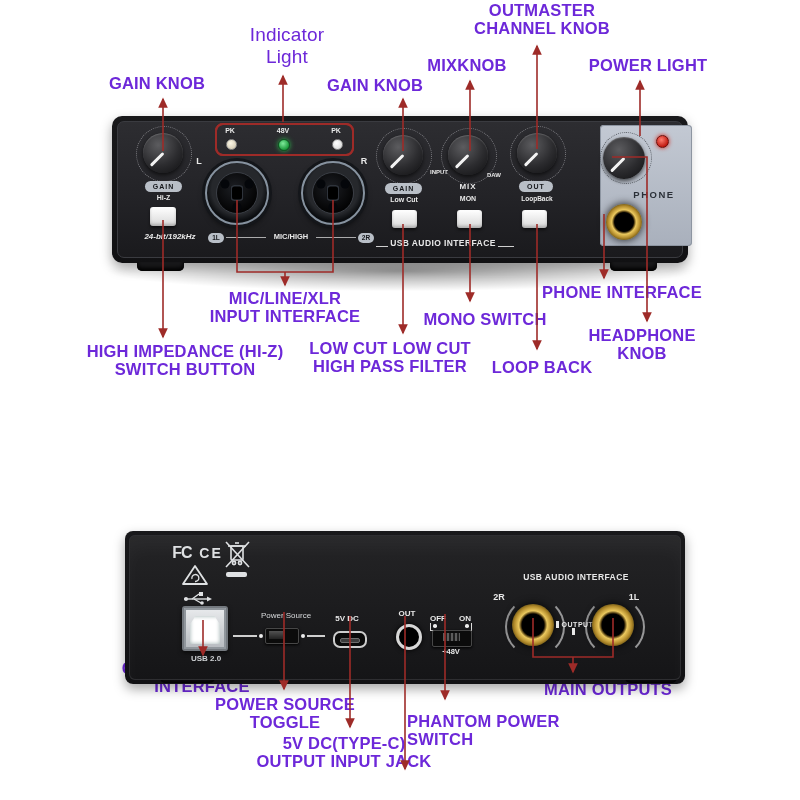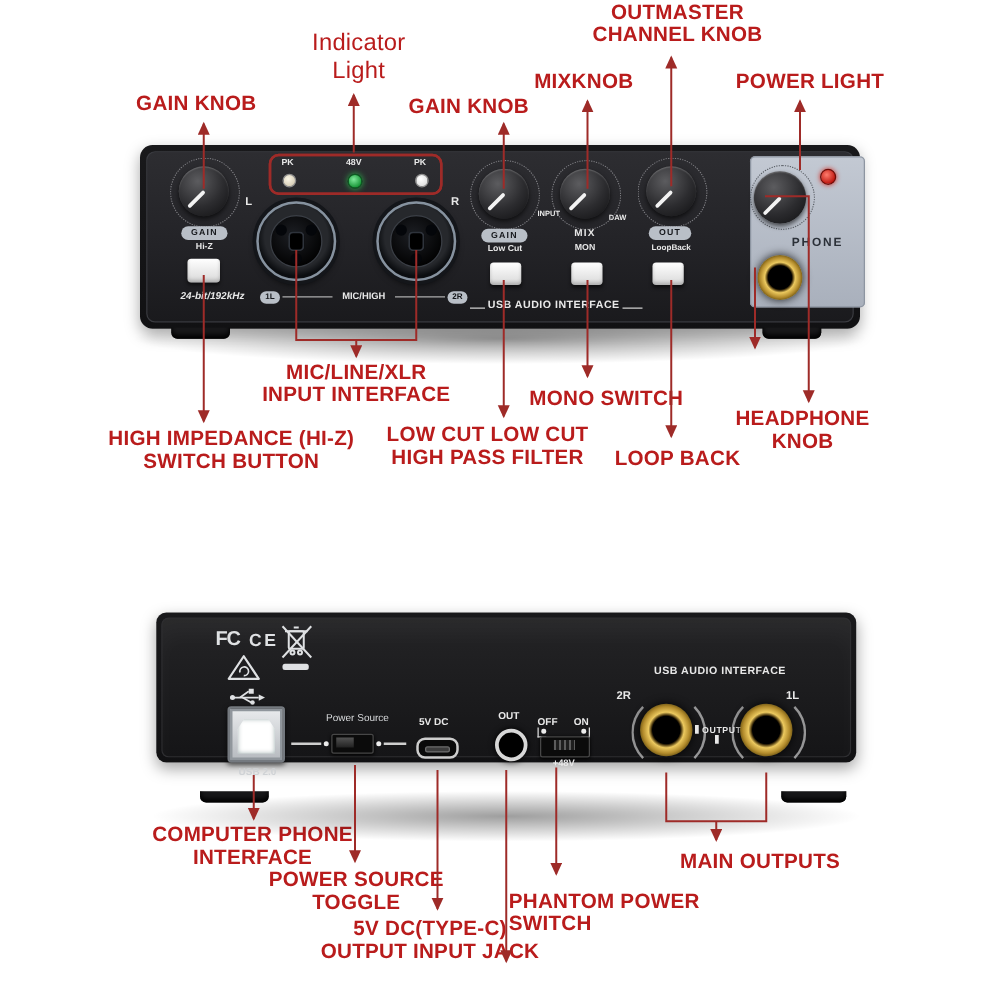--- a/index.html
+++ b/index.html
@@ -1,19 +1,19 @@
 <!DOCTYPE html>
 <html><head>
 <meta charset="utf-8">
 <style>
   html,body{margin:0;padding:0;background:#fff;}
   .stage{position:relative;width:800px;height:800px;background:#fff;overflow:hidden;
          font-family:"Liberation Sans",sans-serif;}
   
-  .callout{position:absolute;font-weight:700;font-size:16.5px;line-height:1.12;color:#b91c1c;
+  .callout{position:absolute;font-weight:700;font-size:16.5px;line-height:1.12;color:#6d28d9;
            text-align:center;white-space:pre-line;transform:translateX(-50%);letter-spacing:.2px;}
   .callout.light{font-weight:400;font-size:19px;line-height:1.15;}
   .callout.la{transform:none;text-align:left;}
   
   .device{position:absolute;border-radius:10px;background:linear-gradient(180deg,#19191b,#111113);
           box-shadow:0 5px 12px rgba(0,0,0,.35);}
   .face{position:absolute;inset:5px;border-radius:7px;border:1px solid #3a3b40;
         background:linear-gradient(180deg,#2d2d31 0%,#232327 55%,#1a1a1d 100%);}
   .backface{position:absolute;inset:4px;border-radius:6px;
         background:linear-gradient(180deg,#242426 0%,#1d1d1f 45%,#151517 100%);
@@ -90,20 +90,21 @@
   <div class="callout" style="left:648px;top:56px;">POWER LIGHT</div>
 
   <div class="callout" style="left:285px;top:289px;">MIC/LINE/XLR
 INPUT INTERFACE</div>
   <div class="callout" style="left:185px;top:342px;">HIGH IMPEDANCE (HI-Z)
 SWITCH BUTTON</div>
   <div class="callout" style="left:390px;top:339px;">LOW CUT LOW CUT
 HIGH PASS FILTER</div>
   <div class="callout" style="left:485px;top:310px;">MONO SWITCH</div>
   <div class="callout" style="left:542px;top:358px;">LOOP BACK</div>
+  <div class="callout" style="left:622px;top:283px;">PHONE INTERFACE</div>
   <div class="callout" style="left:642px;top:326px;">HEADPHONE
 KNOB</div>
 
   <div class="callout" style="left:202px;top:659px;">COMPUTER PHONE
 INTERFACE</div>
   <div class="callout" style="left:285px;top:695px;">POWER SOURCE
 TOGGLE</div>
   <div class="callout" style="left:344px;top:734px;">5V DC(TYPE-C)
 OUTPUT INPUT JACK</div>
   <div class="callout la" style="left:407px;top:712px;">PHANTOM POWER
@@ -174,21 +175,21 @@
 
     <div style="position:absolute;left:466px;top:9px;width:92px;height:121px;border-radius:4px;background:linear-gradient(180deg,#c3c9d3,#a9b0bc);box-shadow:inset 0 0 0 1px #8d95a1;margin-left:22px;">
       <div class="ticks lt" style="left:0px;top:7px;width:50px;height:50px;"></div>
       <div class="knob" style="left:3px;top:12px;width:42px;height:42px;"></div>
       <div class="led" style="left:56px;top:10px;width:11px;height:11px;background:radial-gradient(circle at 40% 35%,#ff7c6e,#bc140c 75%);border:1.5px solid #6f0b06;box-shadow:0 0 4px #d42318;"></div>
       <div class="dlab" style="left:24px;top:64px;width:60px;font-size:9.5px;color:#2b3038;letter-spacing:1.5px;">PHONE</div>
       <div class="gold" style="left:6px;top:79px;width:36px;height:36px;"></div>
     </div>
   </div>
 
-  <div class="device" style="left:125px;top:490px;width:560px;height:120px;border-radius:8px;">
+  <div class="device" style="left:125px;top:531px;width:560px;height:153px;border-radius:8px;">
     <div class="foot" style="left:35px;top:143px;width:55px;height:9px;"></div>
     <div class="foot" style="left:500px;top:143px;width:52px;height:9px;"></div>
     <div class="backface"></div>
 
     <div class="dlab" style="left:42px;top:13px;width:30px;font-size:16px;letter-spacing:-1px;color:#dfe1e3;">FC</div>
     <div class="dlab" style="left:72px;top:14px;width:28px;font-size:14px;letter-spacing:2px;color:#dfe1e3;">CE</div>
     <span style="position:absolute;left:99px;top:8px;">
       <svg width="27" height="32" viewBox="0 0 27 32">
           <g stroke="#dfe1e3" fill="none" stroke-width="1.6">
             <rect x="7" y="7" width="12" height="14" rx="1"></rect>

